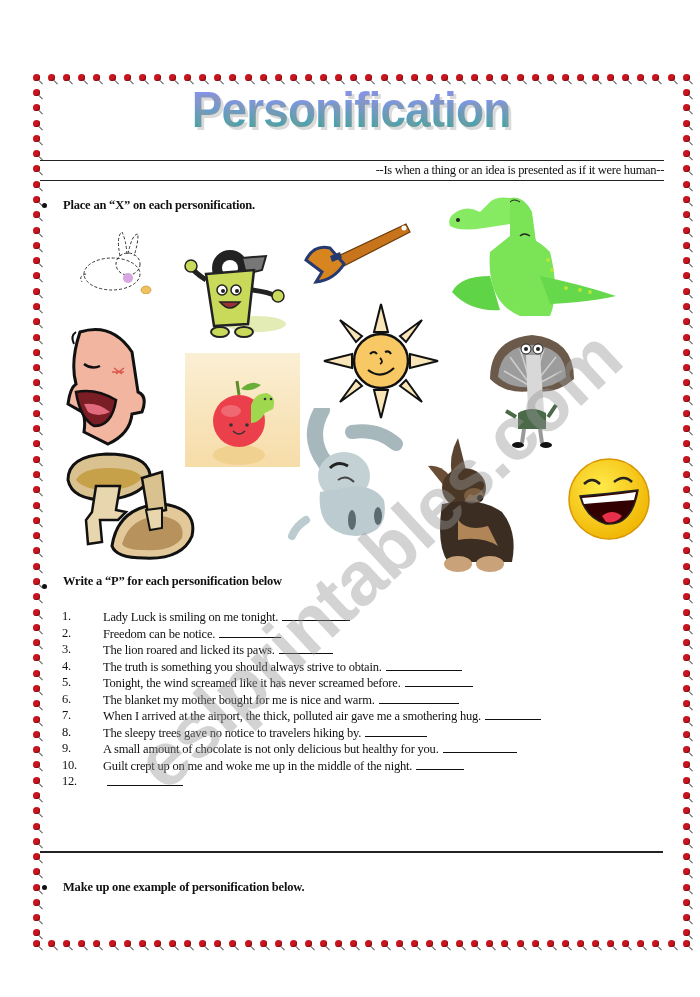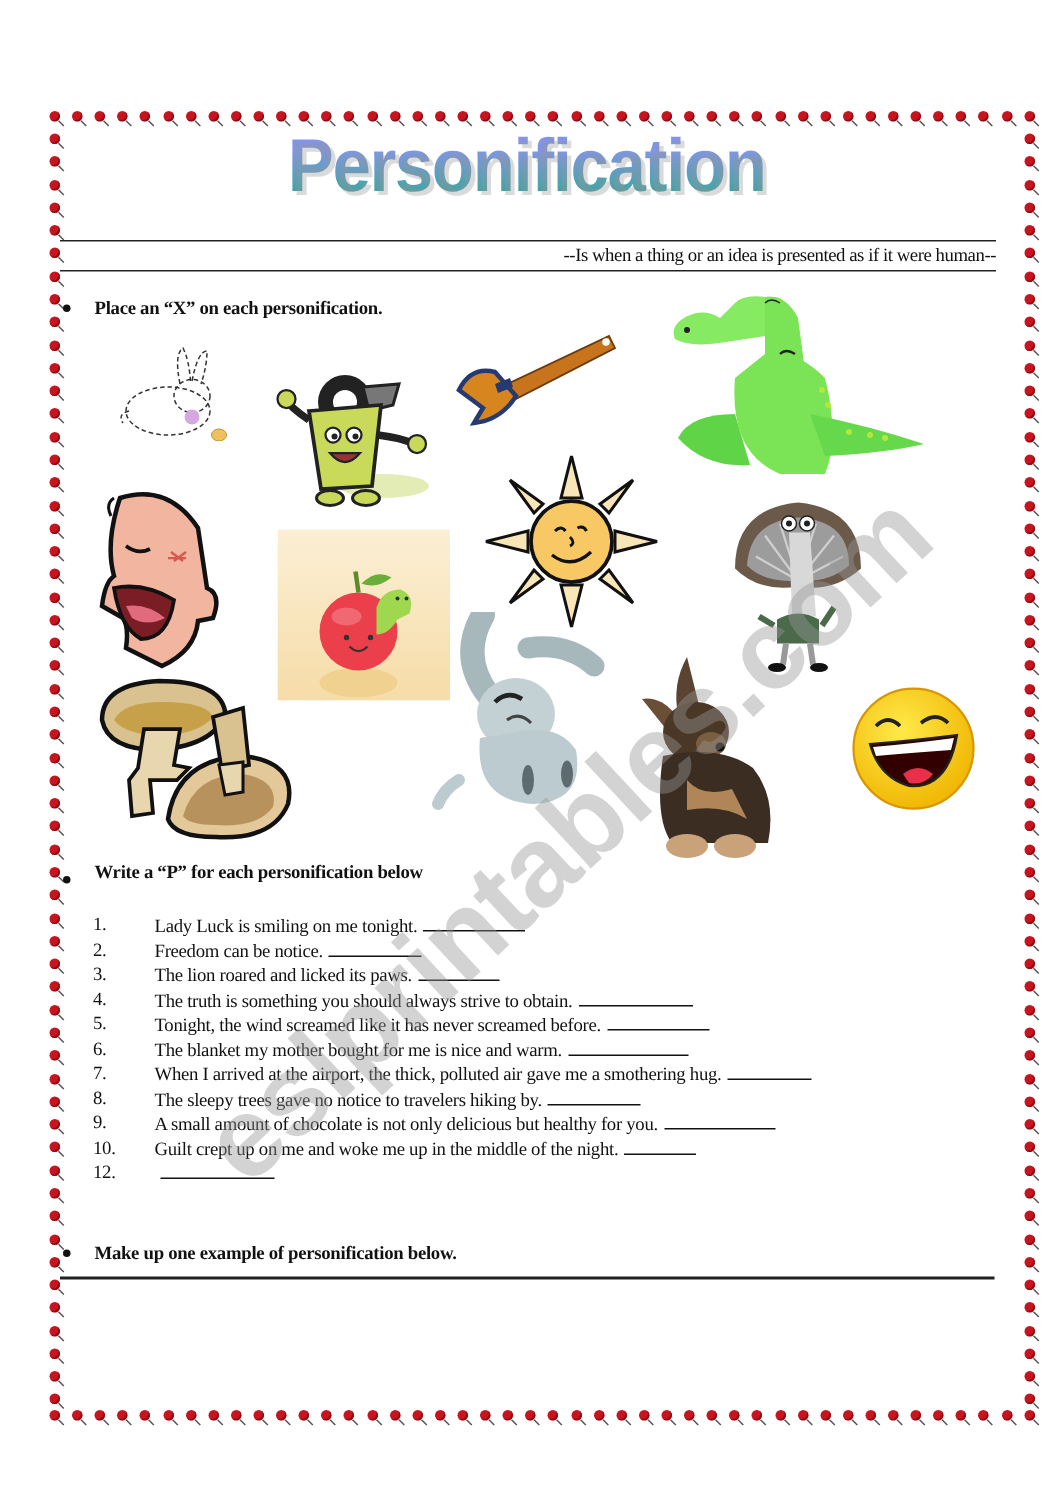--- a/index.html
+++ b/index.html
@@ -486,19 +486,19 @@
     <div class="qrow">
       <span class="qnum">10.</span>
       <span class="qtext"><span>Guilt crept up on me and woke me up in the middle of the night.</span><span class="blank" style="width: 48px;"></span></span>
     </div>
     <div class="qrow">
       <span class="qnum">12.</span>
       <span class="qtext"><span class="blank" style="width: 76px;"></span></span>
     </div>
   </div>
 
-<div class="section-head" style="top:828px;">
+<div class="section-head" style="top:880px;">
   <span class="bullet"></span>
   <span>Make up one example of personification below.</span>
 </div>
 <div class="thick-rule"></div>
 
 <div class="watermark">eslprintables.com</div>
 
 </body></html>

